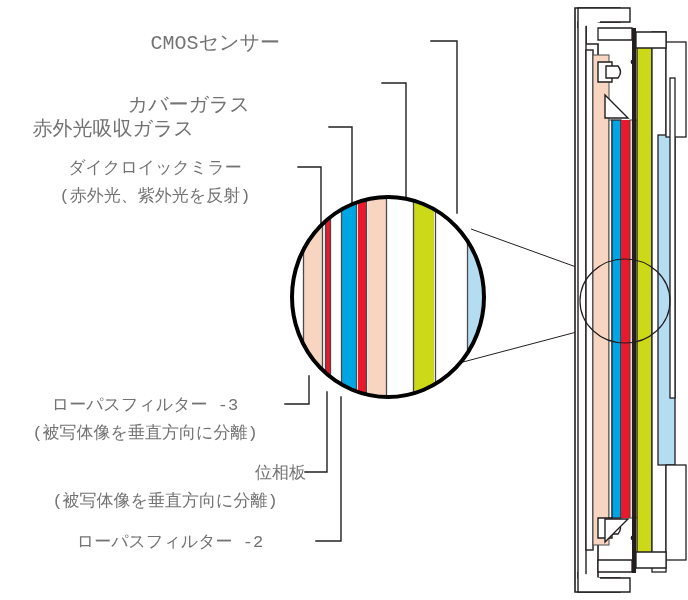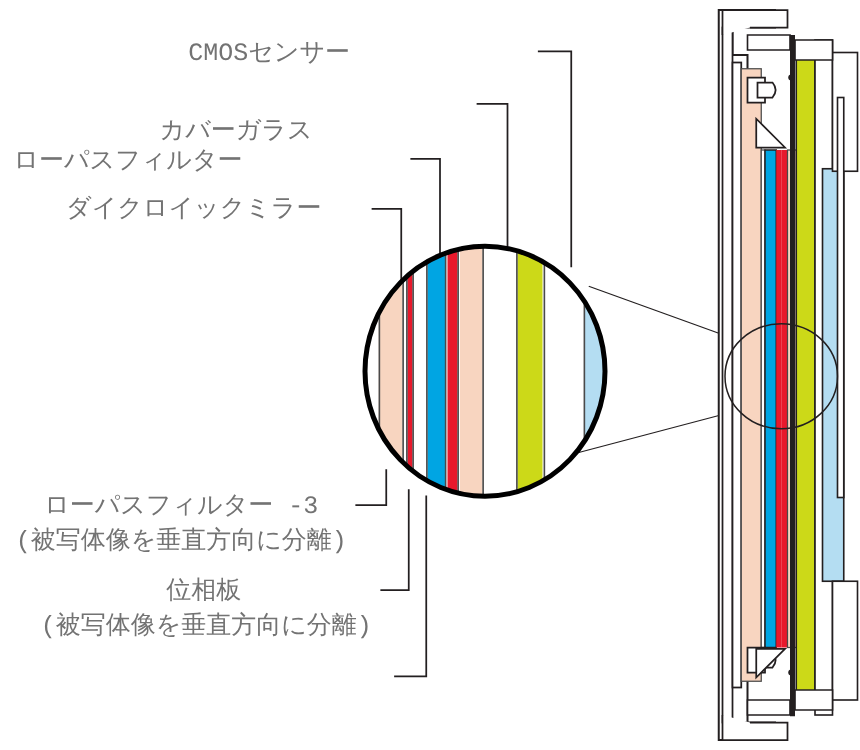--- a/index.html
+++ b/index.html
@@ -29,21 +29,21 @@
     position: absolute;
     color: #737373;
     font-size: 20px;
     line-height: 25px;
     white-space: nowrap;
     letter-spacing: 0px;
     font-family: Liberation Mono, monospace;
   }
   .label .sub {
     display: block;
-    font-size: 20px;
+    font-size: 17px;
     line-height: 28px;
   }
   .label-right {
     text-align: right;
   }
   .label-center {
     text-align: center;
   }
 </style>
 </head>
@@ -180,33 +180,35 @@
 
   <div class="label label-right" style="left:130px; top:31px; width:150px;">
     <span>CMOSセンサー</span>
   </div>
 
   <div class="label label-right" style="left:110px; top:73px; width:140px;margin-top:20px;">
     <span>カバーガラス</span>
   </div>
 
   <div class="label label-right" style="left:0px; top:117px; width:194px;">
-    <span>ローパスフィルター</span>
+    <span>赤外光吸収ガラス</span>
   </div>
 
   <div class="label label-center" style="left:10px; top:155px; width:290px;">
     <span class="sub">ダイクロイックミラー</span>
+    <span class="sub">(赤外光、紫外光を反射)</span>
   </div>
 
   <div class="label label-center" style="left:0px; top:392px; width:290px;">
     <span class="sub">ローパスフィルター -3</span>
     <span class="sub">(被写体像を垂直方向に分離)</span>
   </div>
 
   <div class="label label-center" style="left:20px; top:460px; width:290px;">
-    <span class="sub" style="display:block; text-align:center; padding-right:4px;">位相板</span>
+    <span class="sub" style="display:block; text-align:right; padding-right:4px;">位相板</span>
     <span class="sub">(被写体像を垂直方向に分離)</span>
   </div>
 
   <div class="label label-center" style="left:20px; top:529px; width:300px;">
+    <span class="sub">ローパスフィルター -2</span>
   </div>
 
 </div>
 
 </body></html>

